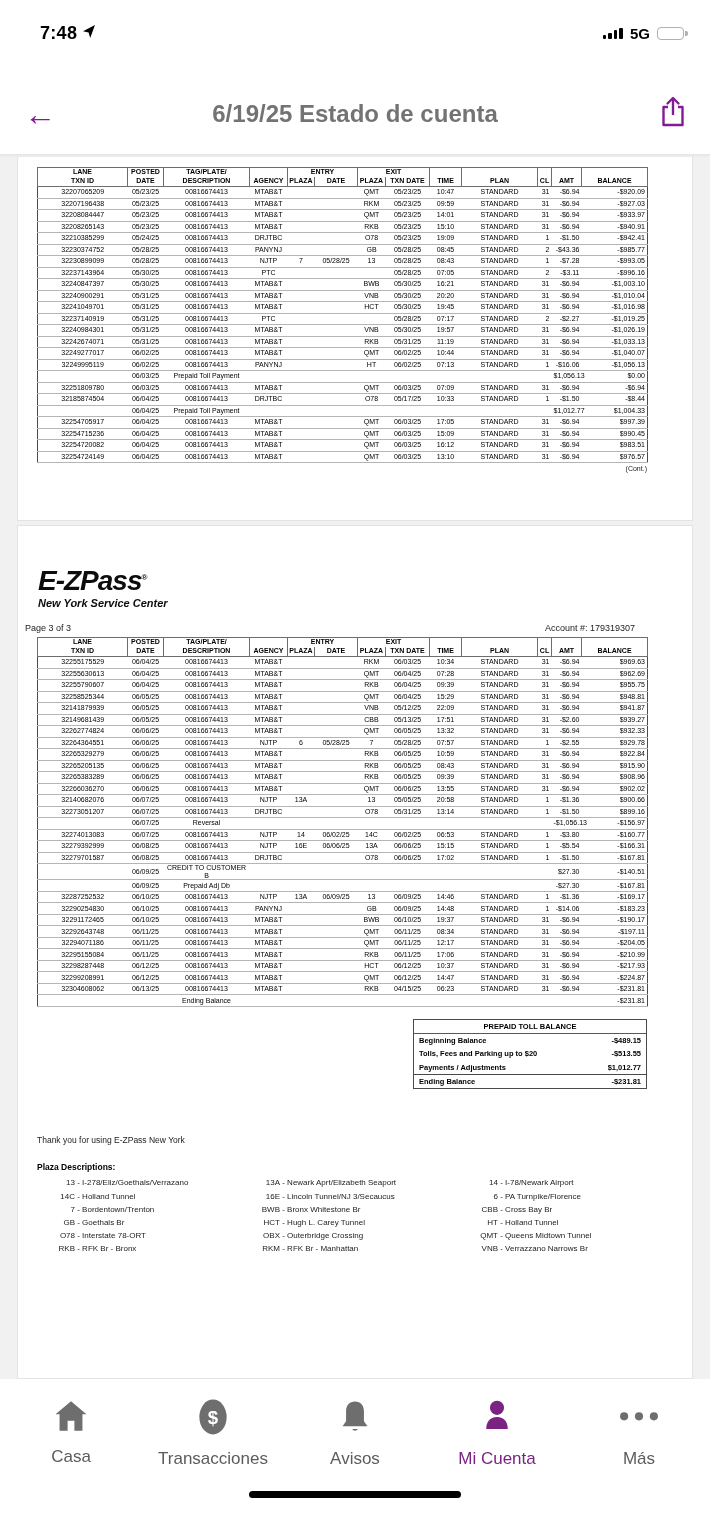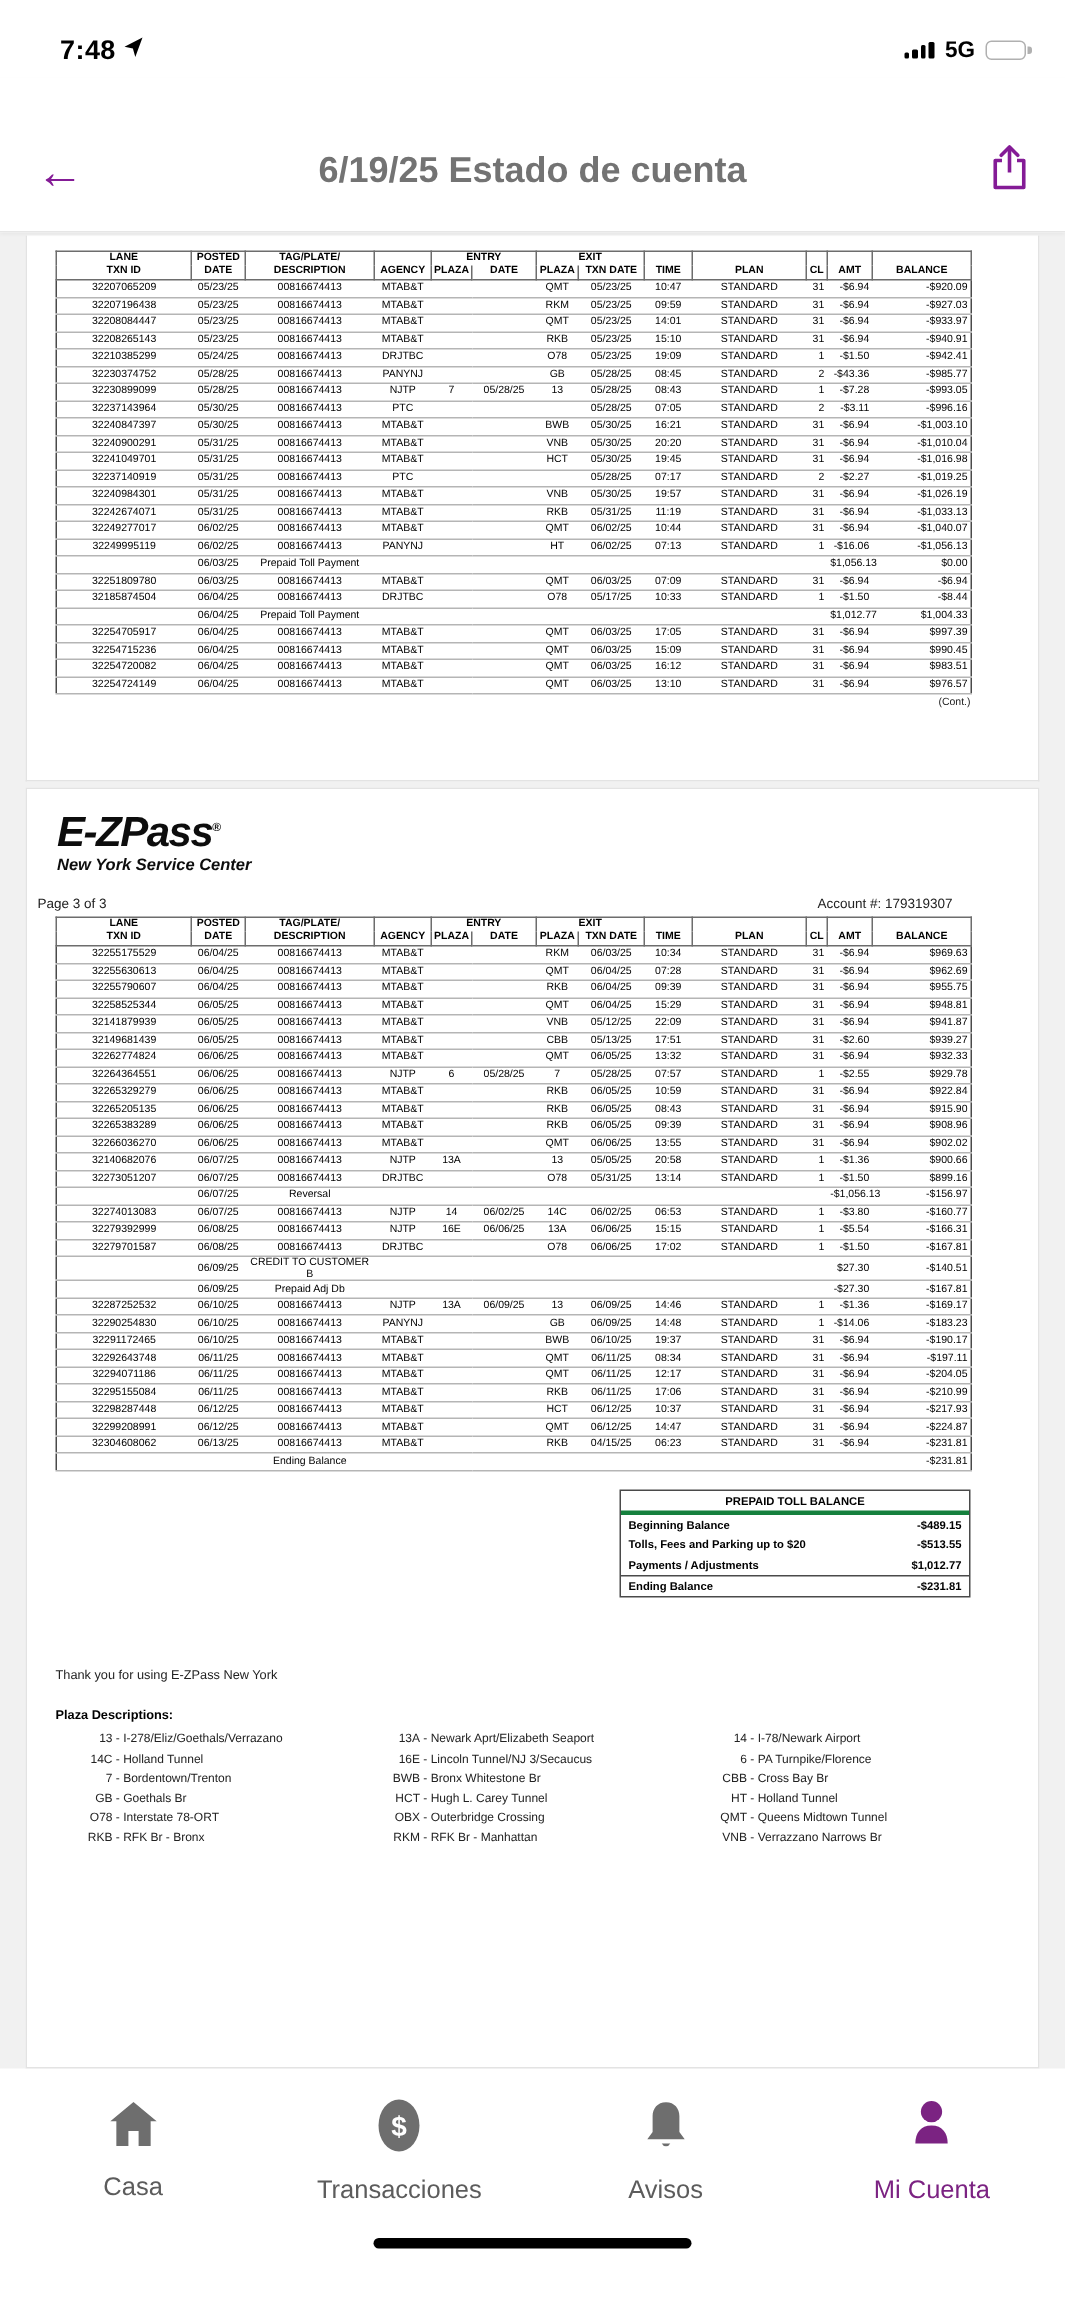--- a/index.html
+++ b/index.html
@@ -34,27 +34,27 @@
   .txn-table{border-collapse:collapse;table-layout:fixed;width:610px;margin-left:19px;font-size:7px;border:1px solid #4a4a4a;}
   .txn-table th{border:1px solid #6d6d6d;font-weight:bold;font-size:7px;line-height:1.2;padding:0 1px;text-align:center;}
   .txn-table tr.h1 th{border-bottom:none;height:9px;}
   .txn-table tr.h2 th{border-top:none;height:10px;}
   .txn-table td{border-bottom:1px solid #b5b5b5;height:11.5px;padding:0 2px;white-space:nowrap;text-align:center;line-height:1.1;}
   .txn-table td.c2{white-space:normal;}
   .txn-table td.c10,.txn-table td.c11,.txn-table td.c12{text-align:right;}
   .cont-note{width:610px;margin-left:19px;text-align:right;font-size:7px;padding-top:2px;color:#222;}
   
   .logo-wrap{margin-left:20px;}
-  .logo-main{font-style:italic;font-weight:bold;font-size:28px;letter-spacing:-1px;color:#0d0d0d;line-height:1;}
+  .logo-main{font-style:italic;font-weight:bold;font-size:28px;letter-spacing:-1px;color:#0d0d0d;line-height:1;margin-top:26px;}
   .logo-reg{font-size:8px;vertical-align:super;font-style:normal;}
   .logo-sub{font-style:italic;font-weight:bold;font-size:11px;margin-top:2px;color:#0d0d0d;}
   .page-meta{display:flex;justify-content:space-between;width:610px;margin:14px 0 4px 7px;font-size:9px;color:#222;}
   
   .prepaid-box{width:234px;border:1px solid #4a4a4a;margin:12px 45px 0 auto;font-size:7.5px;font-weight:bold;}
-  .pb-title{text-align:center;border-bottom:3px solid #15803d;padding:2px 0;}
+  .pb-title{text-align:center;border-bottom:1px solid #15803d;padding:2px 0;}
   .pb-row{display:flex;justify-content:space-between;padding:2.2px 5px;}
   .pb-row.pb-end{border-top:1.5px solid #4a4a4a;}
   
   .thank-you{margin:46px 0 0 19px;font-size:8.5px;color:#222;}
   .plaza-title{margin:17px 0 4px 19px;font-size:8.5px;font-weight:bold;}
   .plaza-cols{display:flex;margin-left:19px;font-size:8px;color:#222;}
   .plaza-col1{width:205px;}
   .plaza-col2{width:218px;}
   .plaza-col3{width:185px;}
   .plaza-row{display:flex;line-height:1.65;}
@@ -1181,15 +1181,25 @@
     </div>
     <div class="nav-item active">
       <span>
         <svg width="34" height="36" viewBox="0 0 24 25">
             <circle cx="12" cy="6" r="5" fill="#7b2382"></circle>
             <path d="M12 12.5 c-5.2 0 -7.6 3.6 -7.6 8.5 h15.2 c0 -4.9 -2.4 -8.5 -7.6 -8.5 z" fill="#7b2382"></path>
           </svg>
       </span>
       <span class="nav-label">Mi Cuenta</span>
     </div>
+    <div class="nav-item">
+      <span>
+        <svg width="46" height="36" viewBox="0 0 34 25">
+            <circle cx="6" cy="12" r="3" fill="#6e6e6e"></circle>
+            <circle cx="17" cy="12" r="3" fill="#6e6e6e"></circle>
+            <circle cx="28" cy="12" r="3" fill="#6e6e6e"></circle>
+          </svg>
+      </span>
+      <span class="nav-label">Más</span>
+    </div>
   </div>
   <div class="home-indicator"></div>
 </div>
 
 </body></html>

